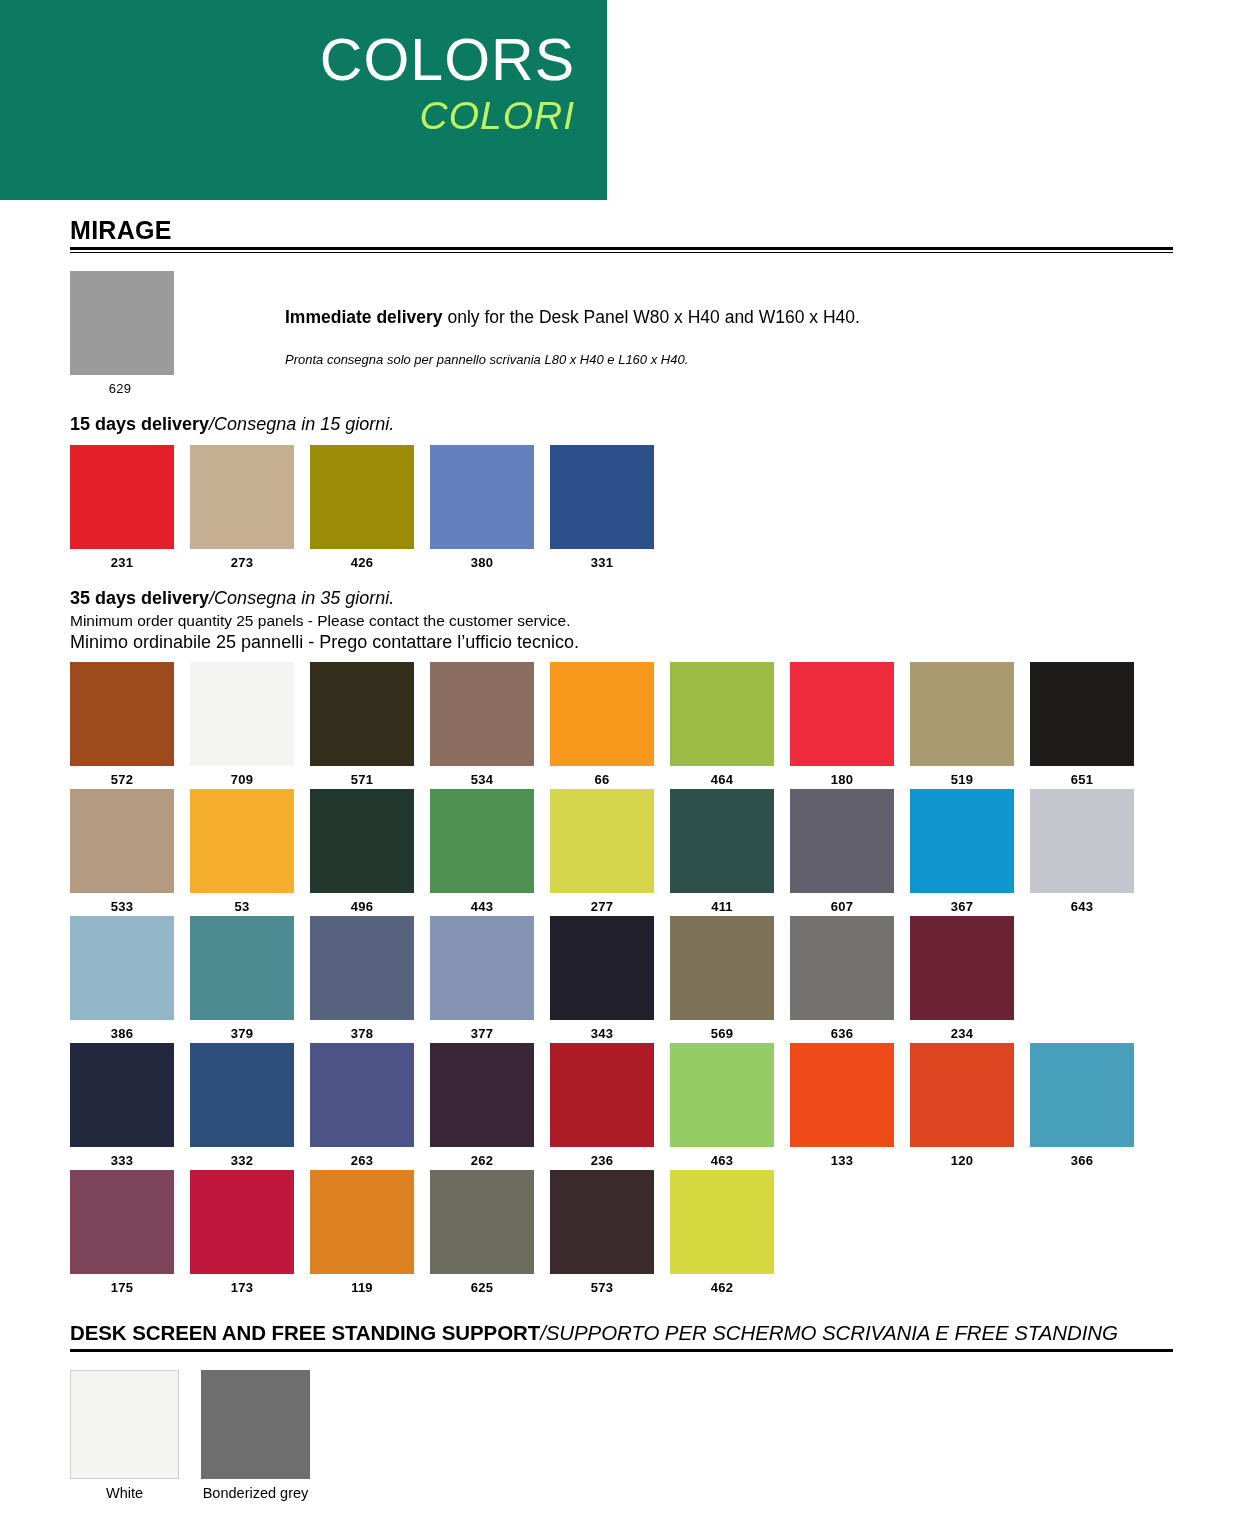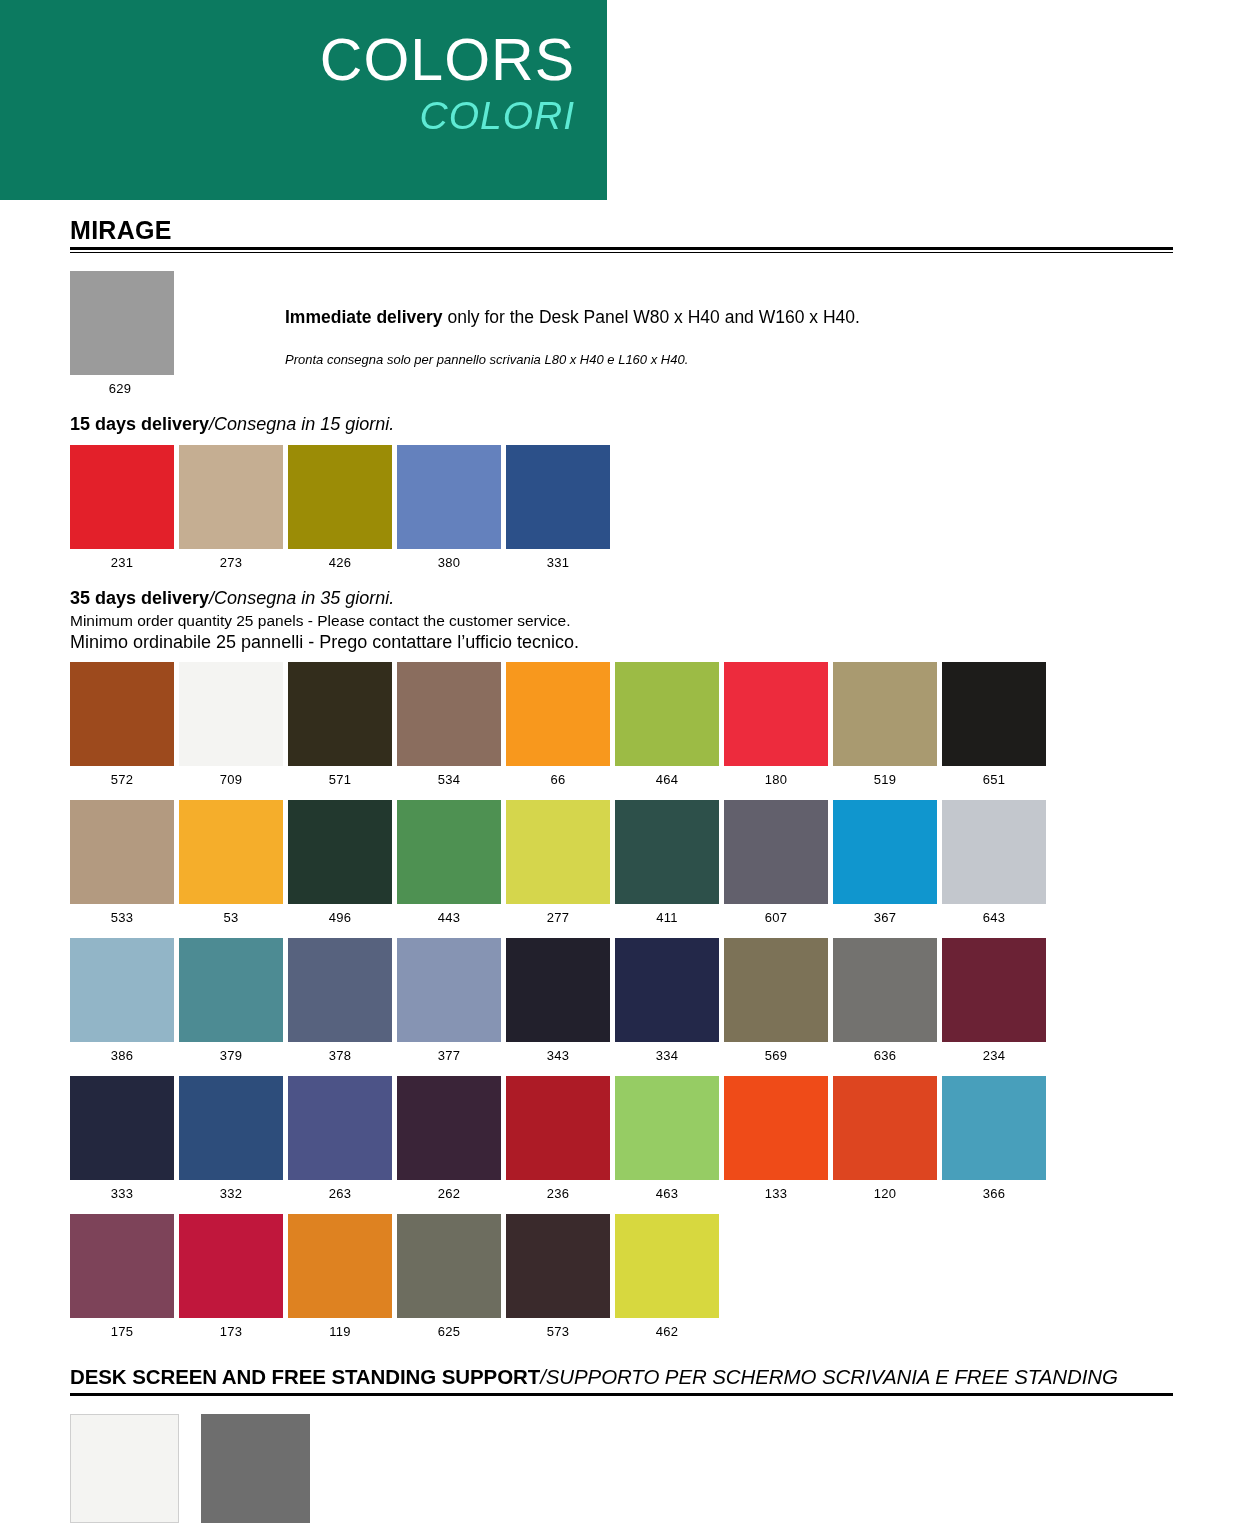--- a/index.html
+++ b/index.html
@@ -27,21 +27,21 @@
     position: relative;
   }
   .banner-title {
     color: #ffffff;
     font-size: 59px;
     line-height: 64px;
     font-weight: 400;
     letter-spacing: 1px;
   }
   .banner-subtitle {
-    color: #5eead4;
+    color: #bef264;
     font-size: 39px;
     line-height: 48px;
     font-style: italic;
     font-weight: 400;
     letter-spacing: 1px;
   }
 
   
   .page {
     padding: 0 68px 0 70px;
@@ -116,31 +116,32 @@
   }
   .note-it {
     font-size: 18px;
     line-height: 20px;
     margin-top: 1px;
   }
 
   
   .swatch-row {
     display: flex;
-    gap: 5px;
+    gap: 16px;
     margin-top: 10px;
+    font-weight: bold;
   }
   .swatch-cell {
     width: 104px;
   }
   .swatch-box {
     width: 104px;
     height: 104px;
   }
-  .grid-rows .swatch-row { margin-top: 13px; }
+  .grid-rows .swatch-row { margin-top: 2px; }
   .grid-rows .swatch-row:first-child { margin-top: 10px; }
 
   
   .support-head {
     margin-top: 26px;
     font-size: 20.5px;
     letter-spacing: -0.1px;
     white-space: nowrap;
   }
   .support-head b { font-weight: bold; }
@@ -315,24 +316,20 @@
         </div>
         <div class="swatch-cell">
           <div class="swatch-box" style="background: rgb(134, 148, 179);"></div>
           <div class="swatch-label">377</div>
         </div>
         <div class="swatch-cell">
           <div class="swatch-box" style="background: rgb(34, 32, 44);"></div>
           <div class="swatch-label">343</div>
         </div>
         <div class="swatch-cell">
-          <div class="swatch-box" style="background: rgb(35, 40, 73);"></div>
-          <div class="swatch-label">334</div>
-        </div>
-        <div class="swatch-cell">
           <div class="swatch-box" style="background: rgb(124, 114, 87);"></div>
           <div class="swatch-label">569</div>
         </div>
         <div class="swatch-cell">
           <div class="swatch-box" style="background: rgb(115, 114, 111);"></div>
           <div class="swatch-label">636</div>
         </div>
         <div class="swatch-cell">
           <div class="swatch-box" style="background: rgb(107, 34, 53);"></div>
           <div class="swatch-label">234</div>

